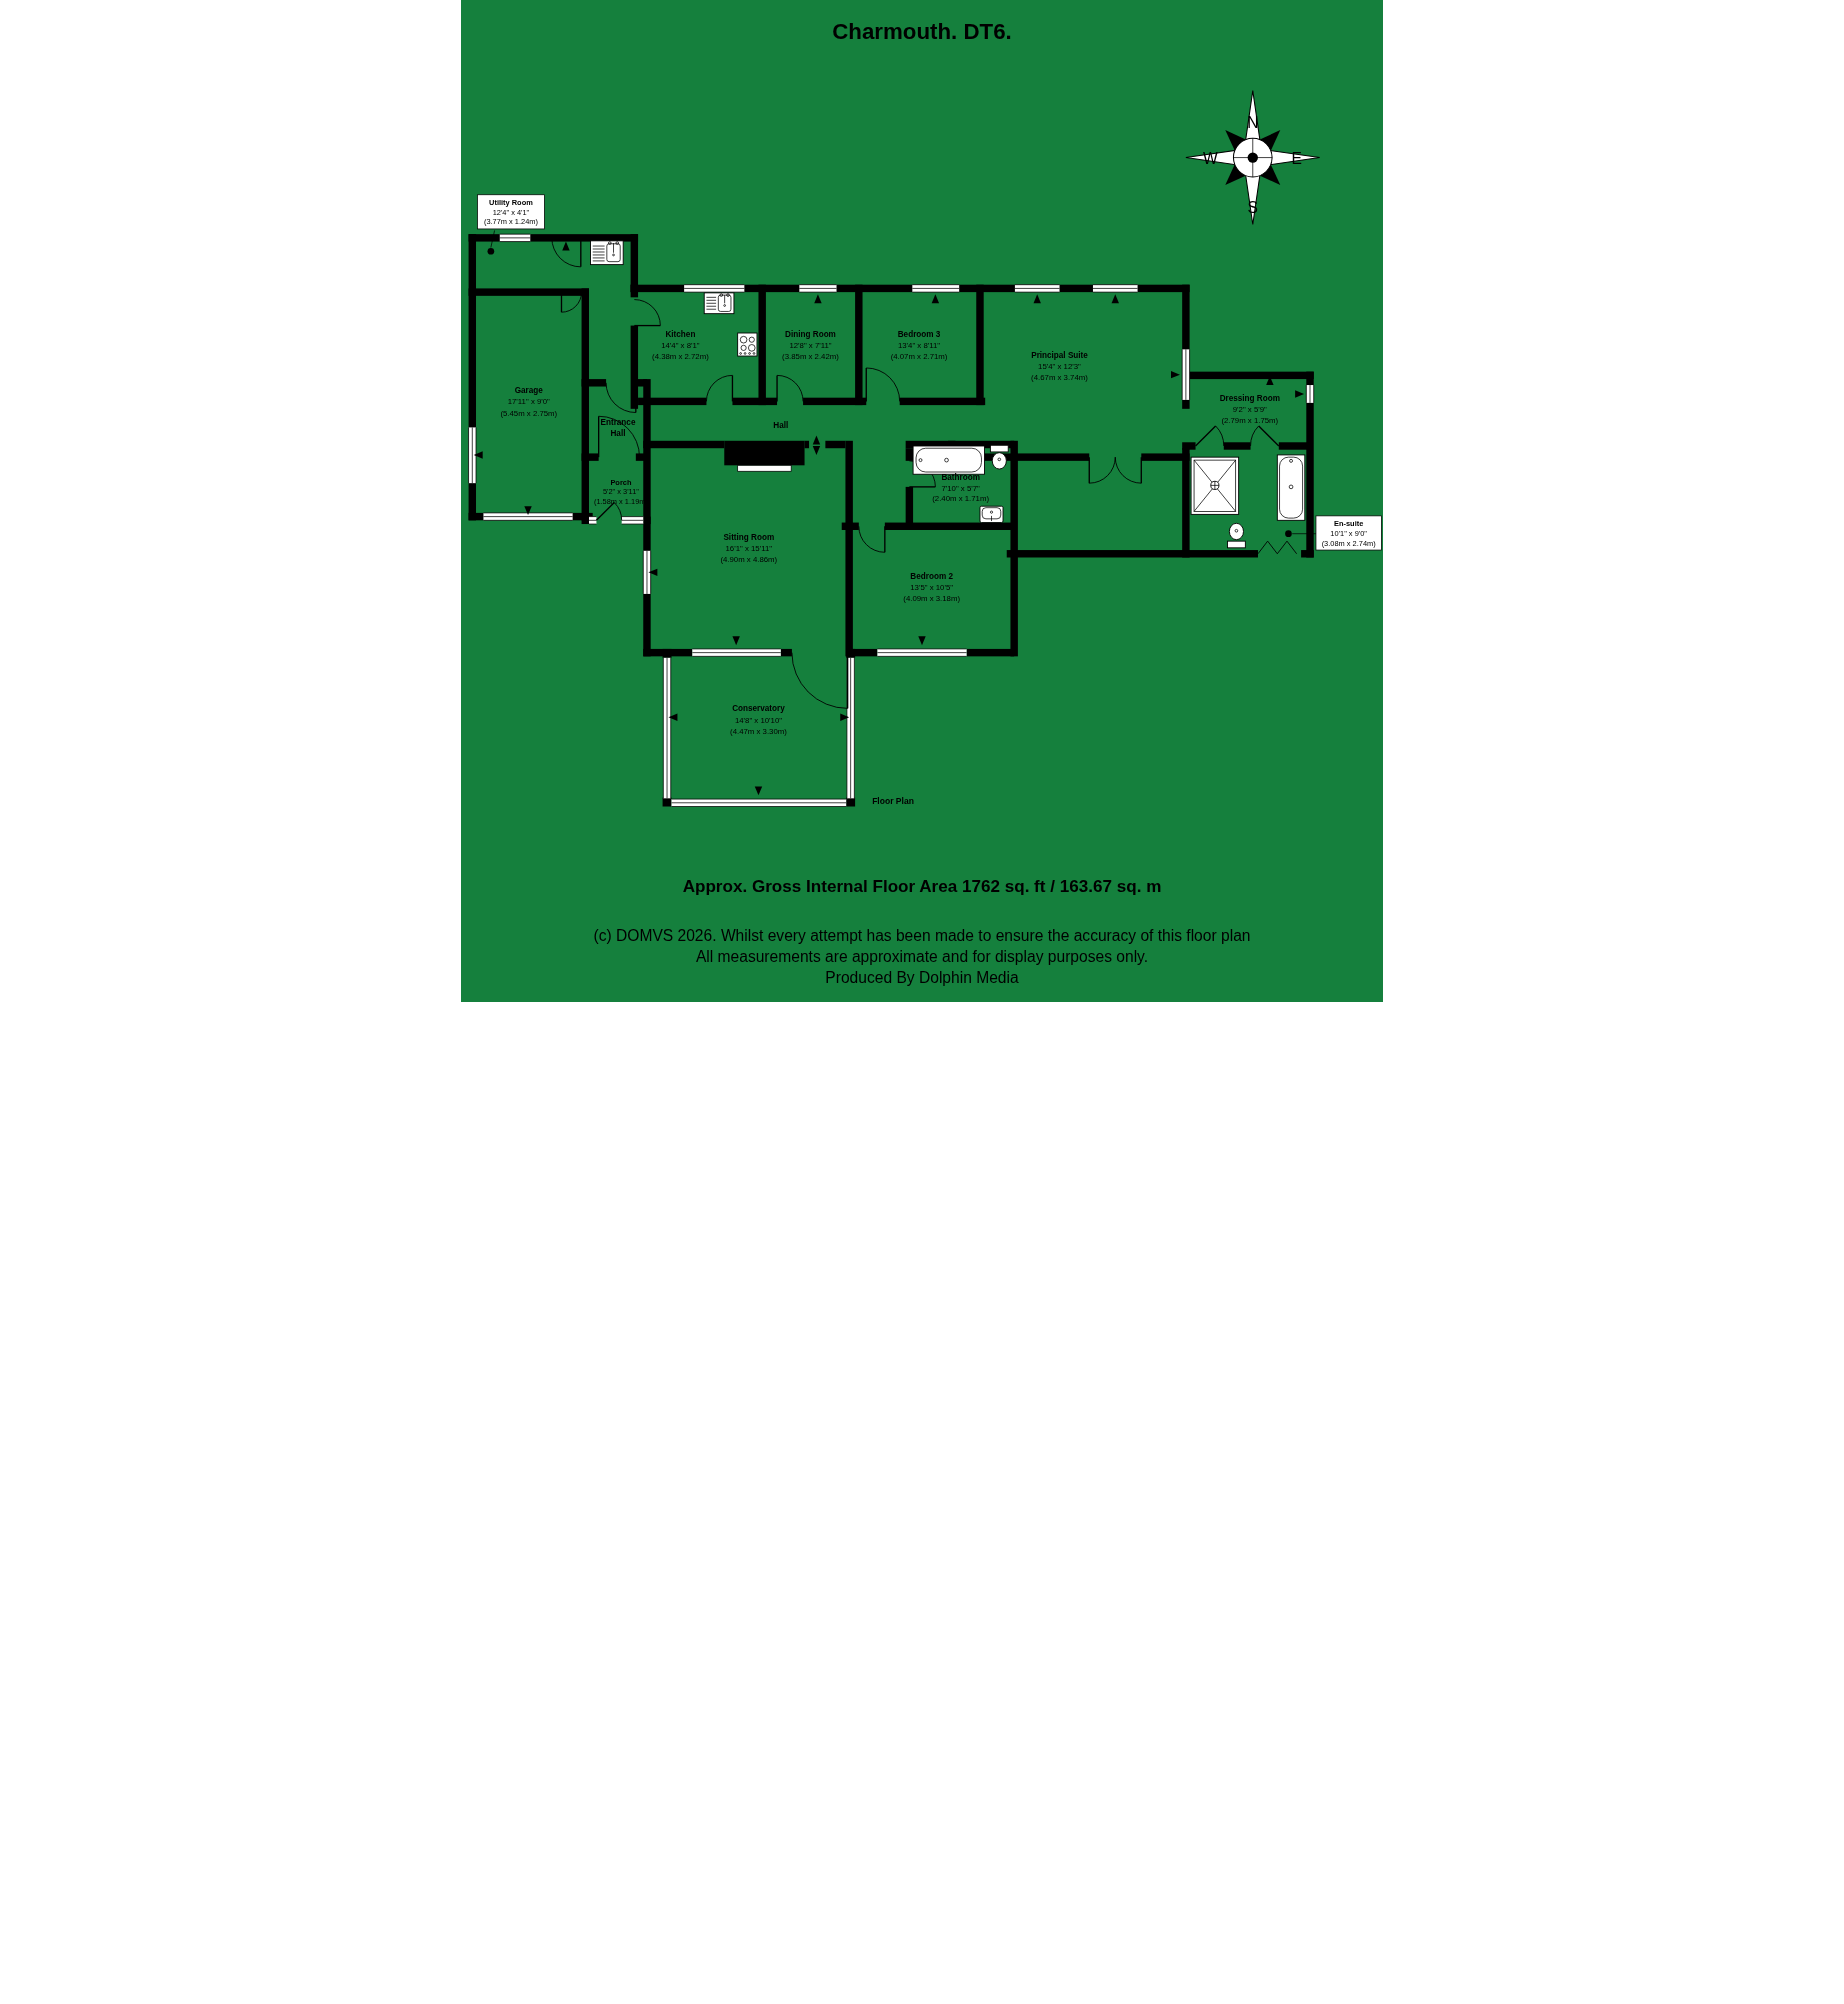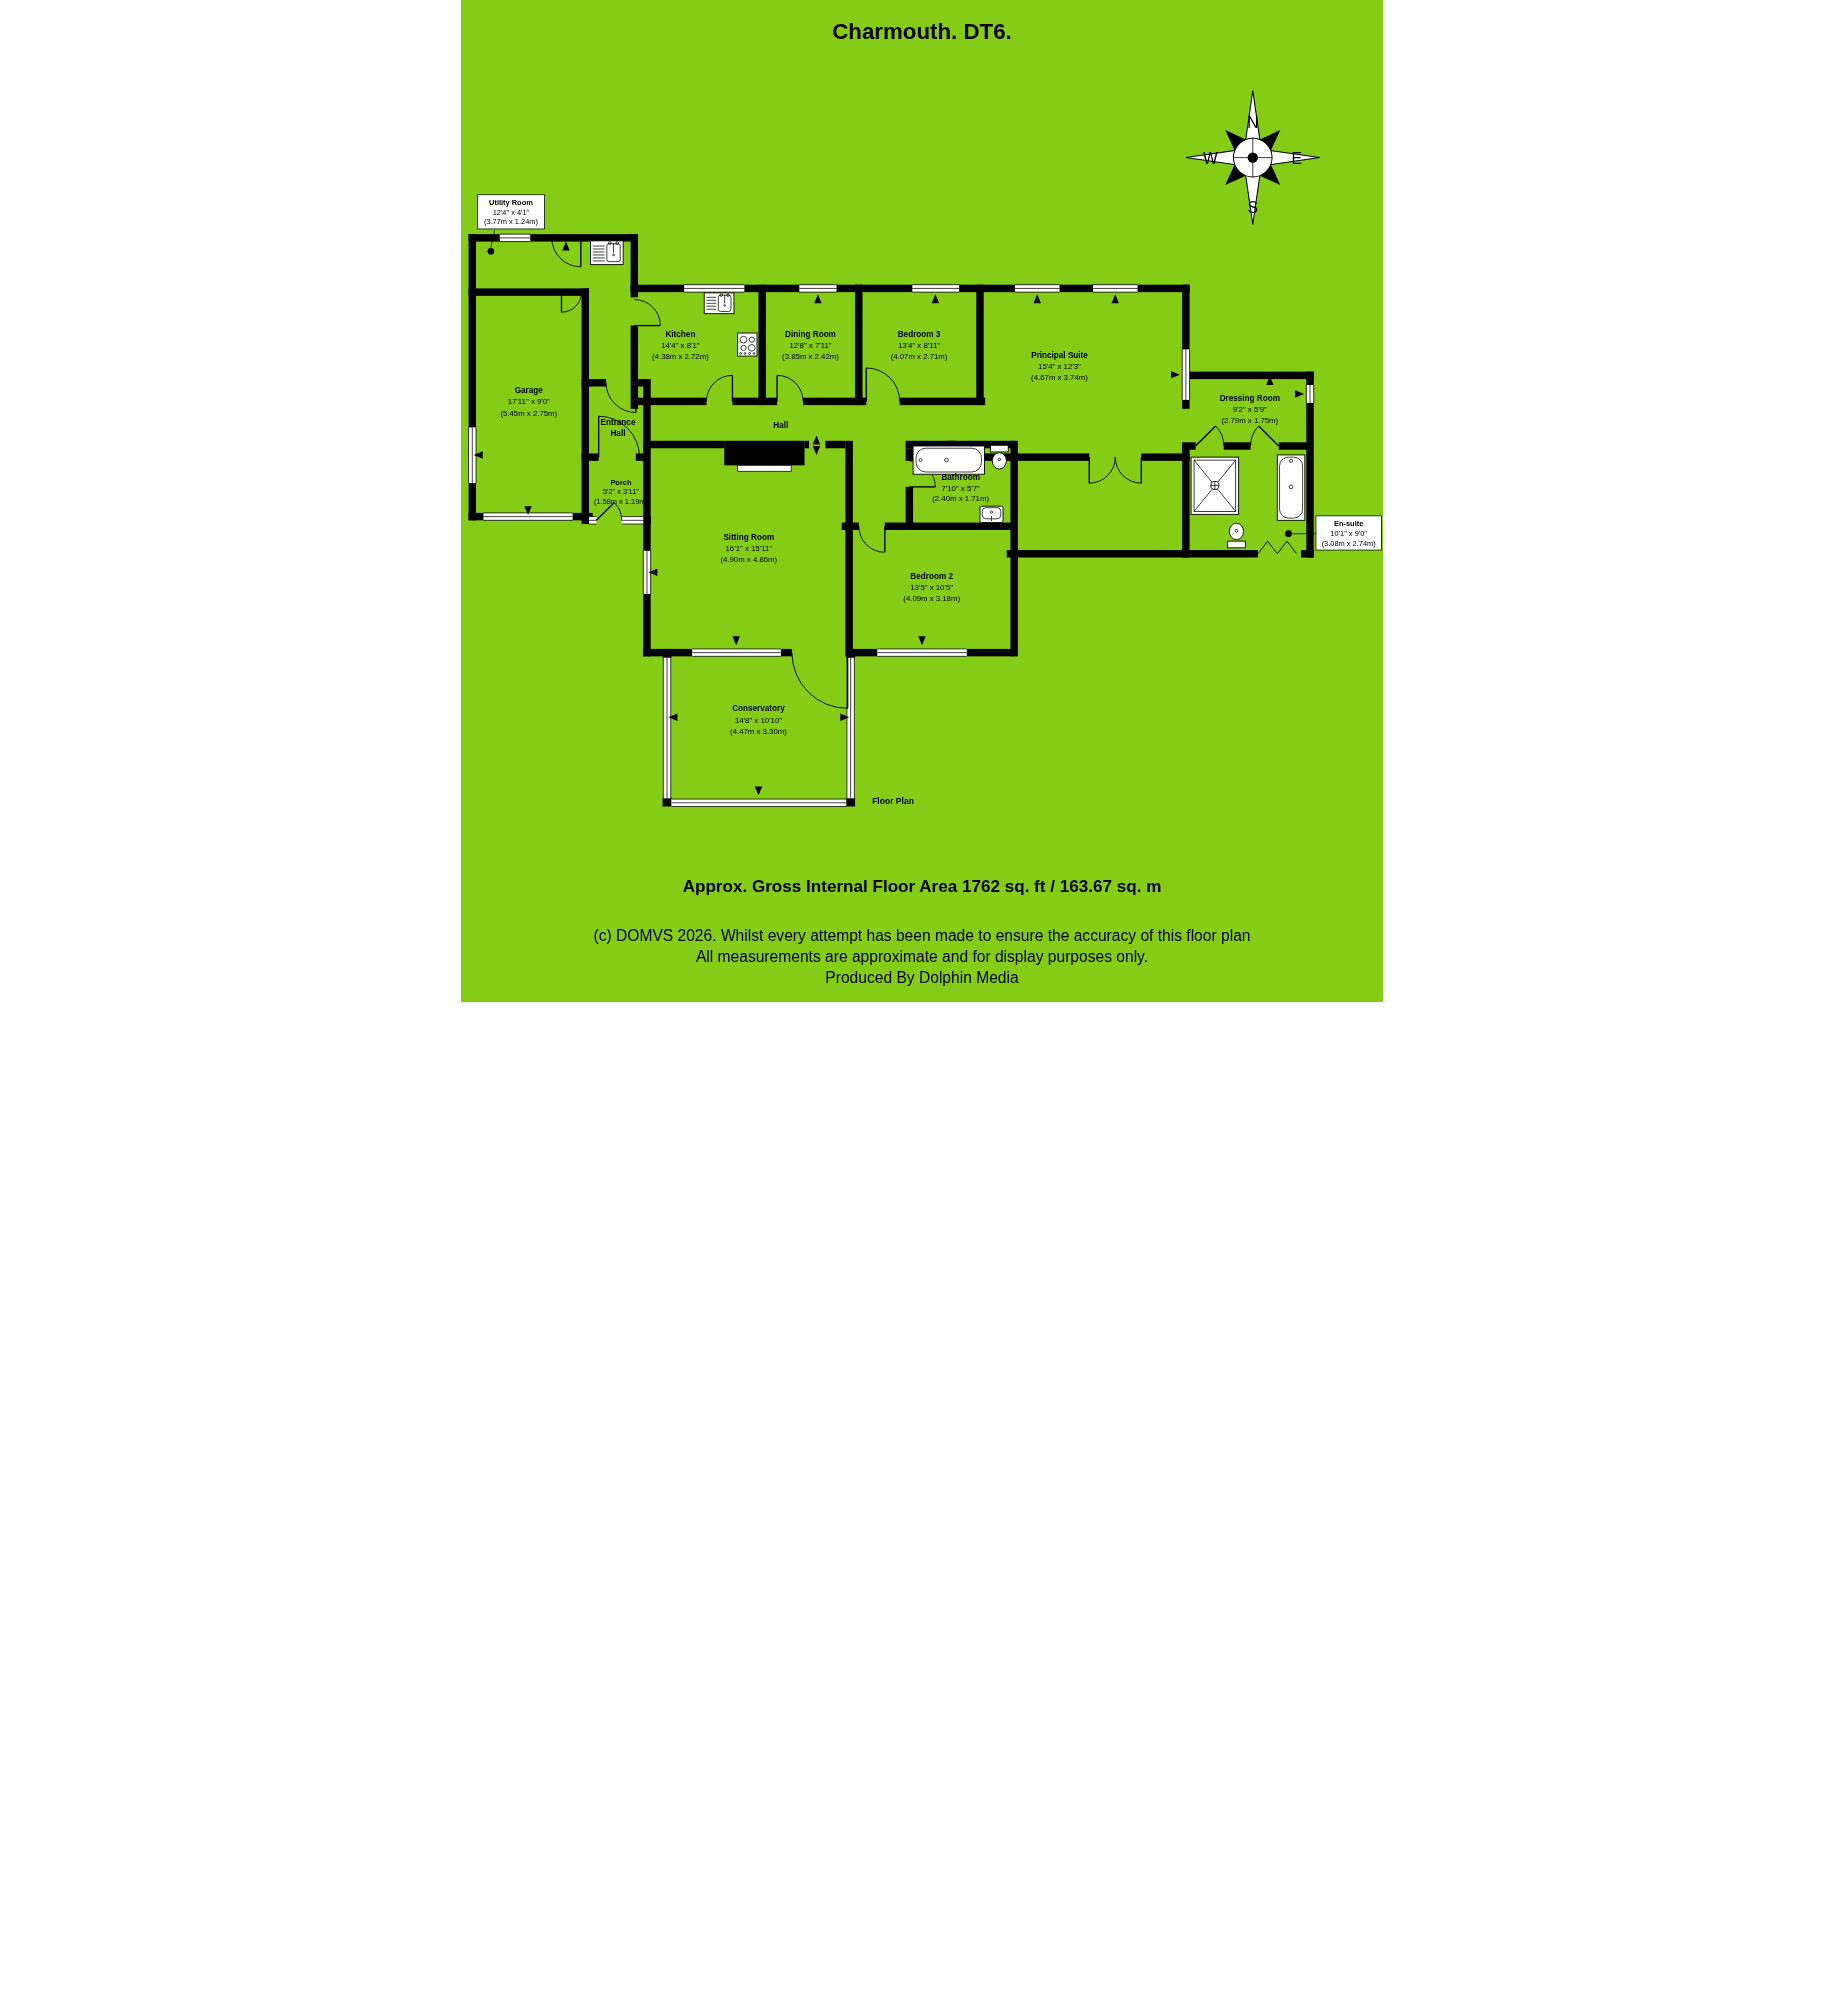--- a/index.html
+++ b/index.html
@@ -1,16 +1,16 @@
 <!DOCTYPE html>
 <html style="font-size:12px"><head>
 <meta charset="utf-8">
 <style>
   html,body{margin:0;padding:0;background:#ffffff;}
-  .page{position:relative;width:922px;height:1002px;margin:0 auto;background:#84cc16;}
+  .page{position:relative;width:922px;height:1002px;margin:0 auto;background:#15803d;}
   svg{display:block;}
   text{font-family:"Liberation Sans","DejaVu Sans",sans-serif;fill:#000;}
   .t-title{font-size:30px;font-weight:bold;}
   .t-room{font-size:11px;font-weight:bold;}
   .t-dim{font-size:10.5px;}
   .t-small{font-size:10px;font-weight:bold;}
   .t-smalldim{font-size:10px;}
   .t-compass{font-size:21px;}
   .t-footbold{font-size:23px;font-weight:bold;}
   .t-foot{font-size:21px;}

